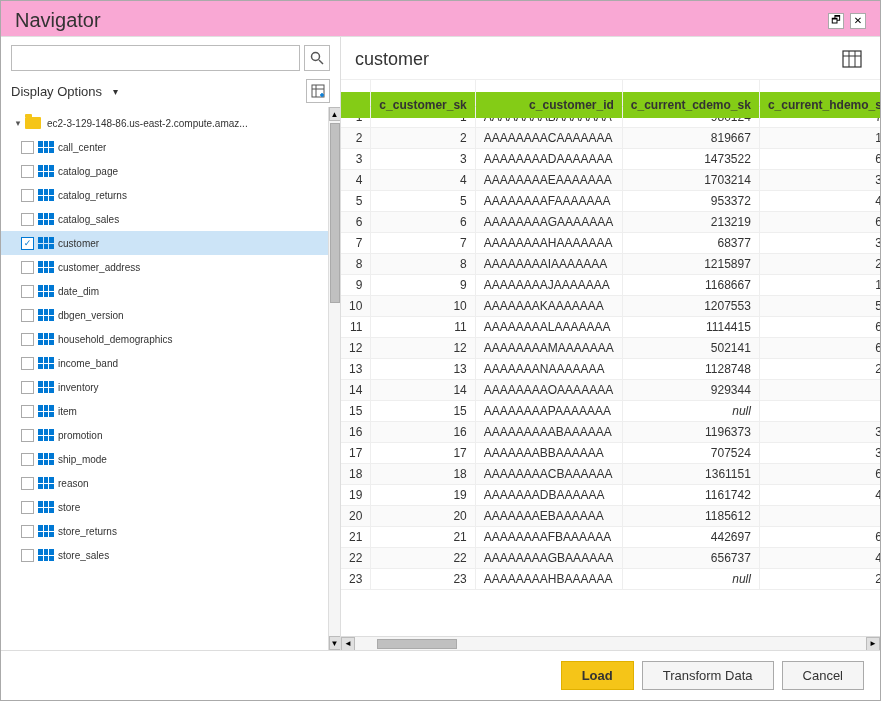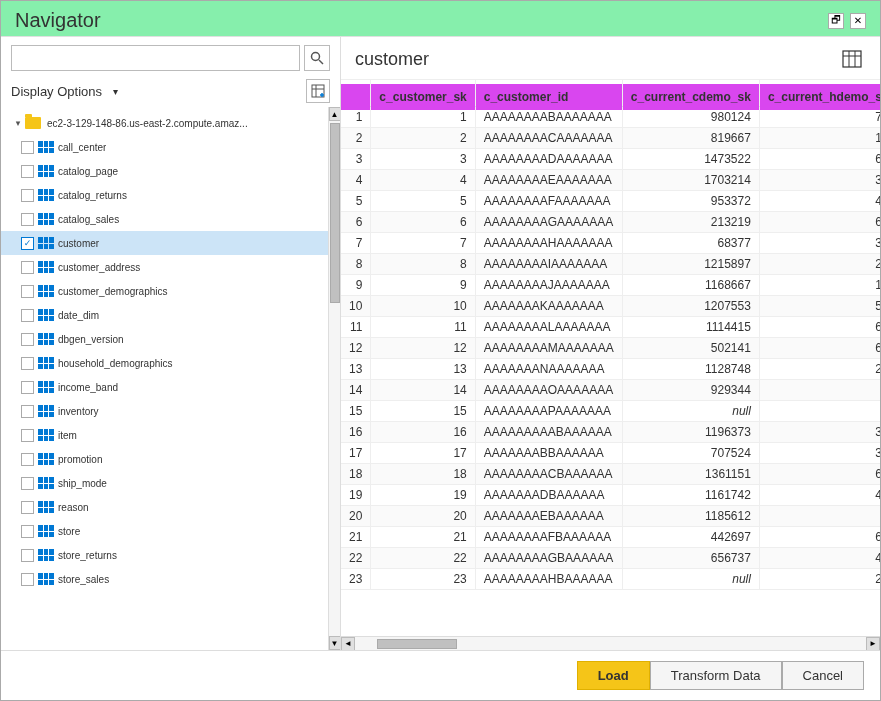--- a/index.html
+++ b/index.html
@@ -20,21 +20,21 @@
       box-shadow: 2px 2px 10px rgba(0,0,0,0.3);
       display: flex;
       flex-direction: column;
       position: relative;
     }
     .title-bar {
       display: flex;
       align-items: center;
       justify-content: space-between;
       padding: 8px 14px 4px 14px;
-      background: #86efac;
+      background: #f9a8d4;
       border-bottom: 1px solid #e0e0e0;
     }
     .title-bar-title {
       font-size: 20px;
       font-weight: 300;
       color: #333;
     }
     .title-bar-controls {
       display: flex;
       gap: 6px;
@@ -283,30 +283,30 @@
     }
     .data-table-wrapper::-webkit-scrollbar { width: 12px; height: 12px; }
     .data-table-wrapper::-webkit-scrollbar-track { background: #f5f5f5; }
     .data-table-wrapper::-webkit-scrollbar-thumb { background: #c0c0c0; border: 1px solid #aaa; }
     .data-table {
       border-collapse: collapse;
       width: 100%;
       font-size: 12px;
     }
     .data-table thead th {
-      background: #d946ef;
+      background: #84cc16;
       border-bottom: 1px solid #ddd;
       border-right: 1px solid #eee;
       padding: 6px 8px;
-      text-align: left;
+      text-align: right;
       font-weight: 600;
       color: #333;
       white-space: nowrap;
       position: sticky;
-      top: 4px;
+      top: 12px;
       z-index: 1;
     }
     .data-table tbody tr:nth-child(even) { background: #fafafa; }
     .data-table tbody td {
       border-bottom: 1px solid #eee;
       border-right: 1px solid #eee;
       padding: 3px 8px;
       color: #333;
       white-space: nowrap;
     }
@@ -354,20 +354,21 @@
       left: 20px;
     }
     
     .footer {
       display: flex;
       justify-content: flex-end;
       align-items: center;
       padding: 10px 16px;
       border-top: 1px solid #ddd;
       background: #fff;
+      gap: 8px;
     }
     .btn {
       padding: 6px 20px;
       font-size: 13px;
       cursor: pointer;
       border: 1px solid #aaa;
       background: #f5f5f5;
       color: #333;
     }
     .btn-primary {
@@ -495,32 +496,20 @@
               <div class="checkbox"></div>
               <div class="table-icon">
                 <div class="table-icon-cell"></div>
                 <div class="table-icon-cell"></div>
                 <div class="table-icon-cell"></div>
                 <div class="table-icon-cell"></div>
                 <div class="table-icon-cell"></div>
                 <div class="table-icon-cell"></div>
               </div>
               <span class="tree-label">customer_address</span>
-            </div>
-            <div class="tree-item tree-item-indent">
-              <div class="checkbox"></div>
-              <div class="table-icon">
-                <div class="table-icon-cell"></div>
-                <div class="table-icon-cell"></div>
-                <div class="table-icon-cell"></div>
-                <div class="table-icon-cell"></div>
-                <div class="table-icon-cell"></div>
-                <div class="table-icon-cell"></div>
-              </div>
-              <span class="tree-label">customer_demographics</span>
             </div>
             <div class="tree-item tree-item-indent">
               <div class="checkbox"></div>
               <div class="table-icon">
                 <div class="table-icon-cell"></div>
                 <div class="table-icon-cell"></div>
                 <div class="table-icon-cell"></div>
                 <div class="table-icon-cell"></div>
                 <div class="table-icon-cell"></div>
                 <div class="table-icon-cell"></div>

